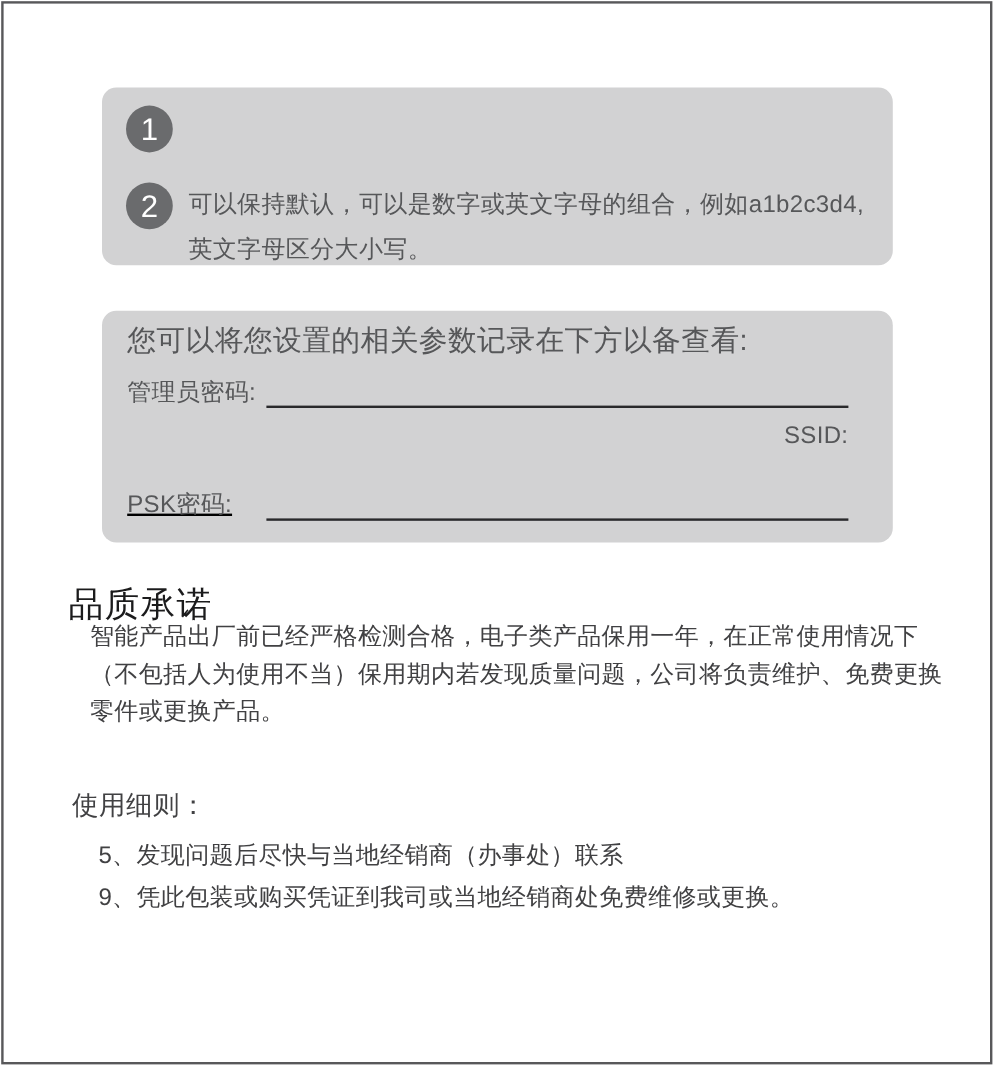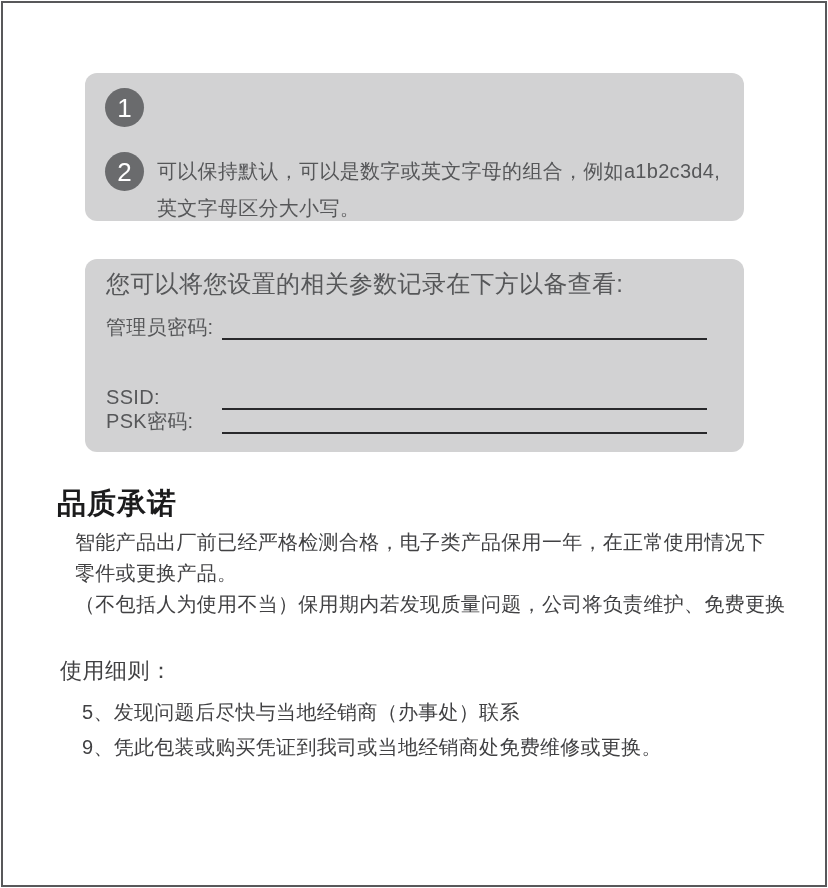--- a/index.html
+++ b/index.html
@@ -37,38 +37,38 @@
   #note-text-2{top:153px;}
   #record-intro{
     position:absolute;left:106px;top:268px;
     font-size:24px;color:var(--box-text,#565759);letter-spacing:0.3px;
   }
   .field-row{
     position:absolute;left:106px;width:601px;height:26px;
     display:flex;align-items:flex-end;
   }
   #field-admin{top:314px;}
-  #field-ssid{top:384px;}
-  #field-psk{top:408px;}
+  #field-ssid{top:350px;flex-direction:column;}
+  #field-psk{top:408px;text-decoration:underline;}
   .field-label{
     flex:0 0 108px;text-align:left;
     font-size:20px;line-height:26px;color:var(--box-text,#565759);
     letter-spacing:0.3px;white-space:nowrap;
   }
   .field-line{
     flex:1 1 auto;height:24px;margin-left:8px;
     border-bottom:2px solid var(--line-color,#29292b);
   }
   #quality-heading{
     position:absolute;left:57px;top:484px;
-    font-size:29px;font-weight:bold;color:var(--heading-text,#1b1b1c);
+    font-size:29px;font-weight:normal;color:var(--heading-text,#1b1b1c);
     letter-spacing:1px;
   }
   #quality-paragraph{
-    position:absolute;left:75px;top:527px;width:720px;
+    position:absolute;left:75px;top:516px;width:720px;
     font-size:20px;line-height:31px;color:var(--body-text,#414143);
     letter-spacing:0.3px;
   }
   #quality-paragraph .para-line{white-space:nowrap;}
   #usage-title{
     position:absolute;left:60px;top:656px;
     font-size:22px;color:var(--body-text,#414143);letter-spacing:0.5px;font-family:Liberation Mono, monospace;
   }
   .usage-item{
     position:absolute;left:82px;width:700px;
@@ -113,20 +113,20 @@
 </div>
 <div class="field-row" id="field-psk">
   <span class="field-label">PSK密码:</span>
   <span class="field-line"></span>
 </div>
 
 <div id="quality-heading">品质承诺</div>
 
 <div id="quality-paragraph">
   <div class="para-line">智能产品出厂前已经严格检测合格，电子类产品保用一年，在正常使用情况下</div>
+  <div class="para-line">（不包括人为使用不当）保用期内若发现质量问题，公司将负责维护、免费更换</div>
   <div class="para-line">零件或更换产品。</div>
-  <div class="para-line">（不包括人为使用不当）保用期内若发现质量问题，公司将负责维护、免费更换</div>
 </div>
 
 <div id="usage-title">使用细则：</div>
 
 <div class="usage-item" id="usage-item-1">5、发现问题后尽快与当地经销商（办事处）联系</div>
 <div class="usage-item" id="usage-item-2">9、凭此包装或购买凭证到我司或当地经销商处免费维修或更换。</div>
 
 </body></html>

